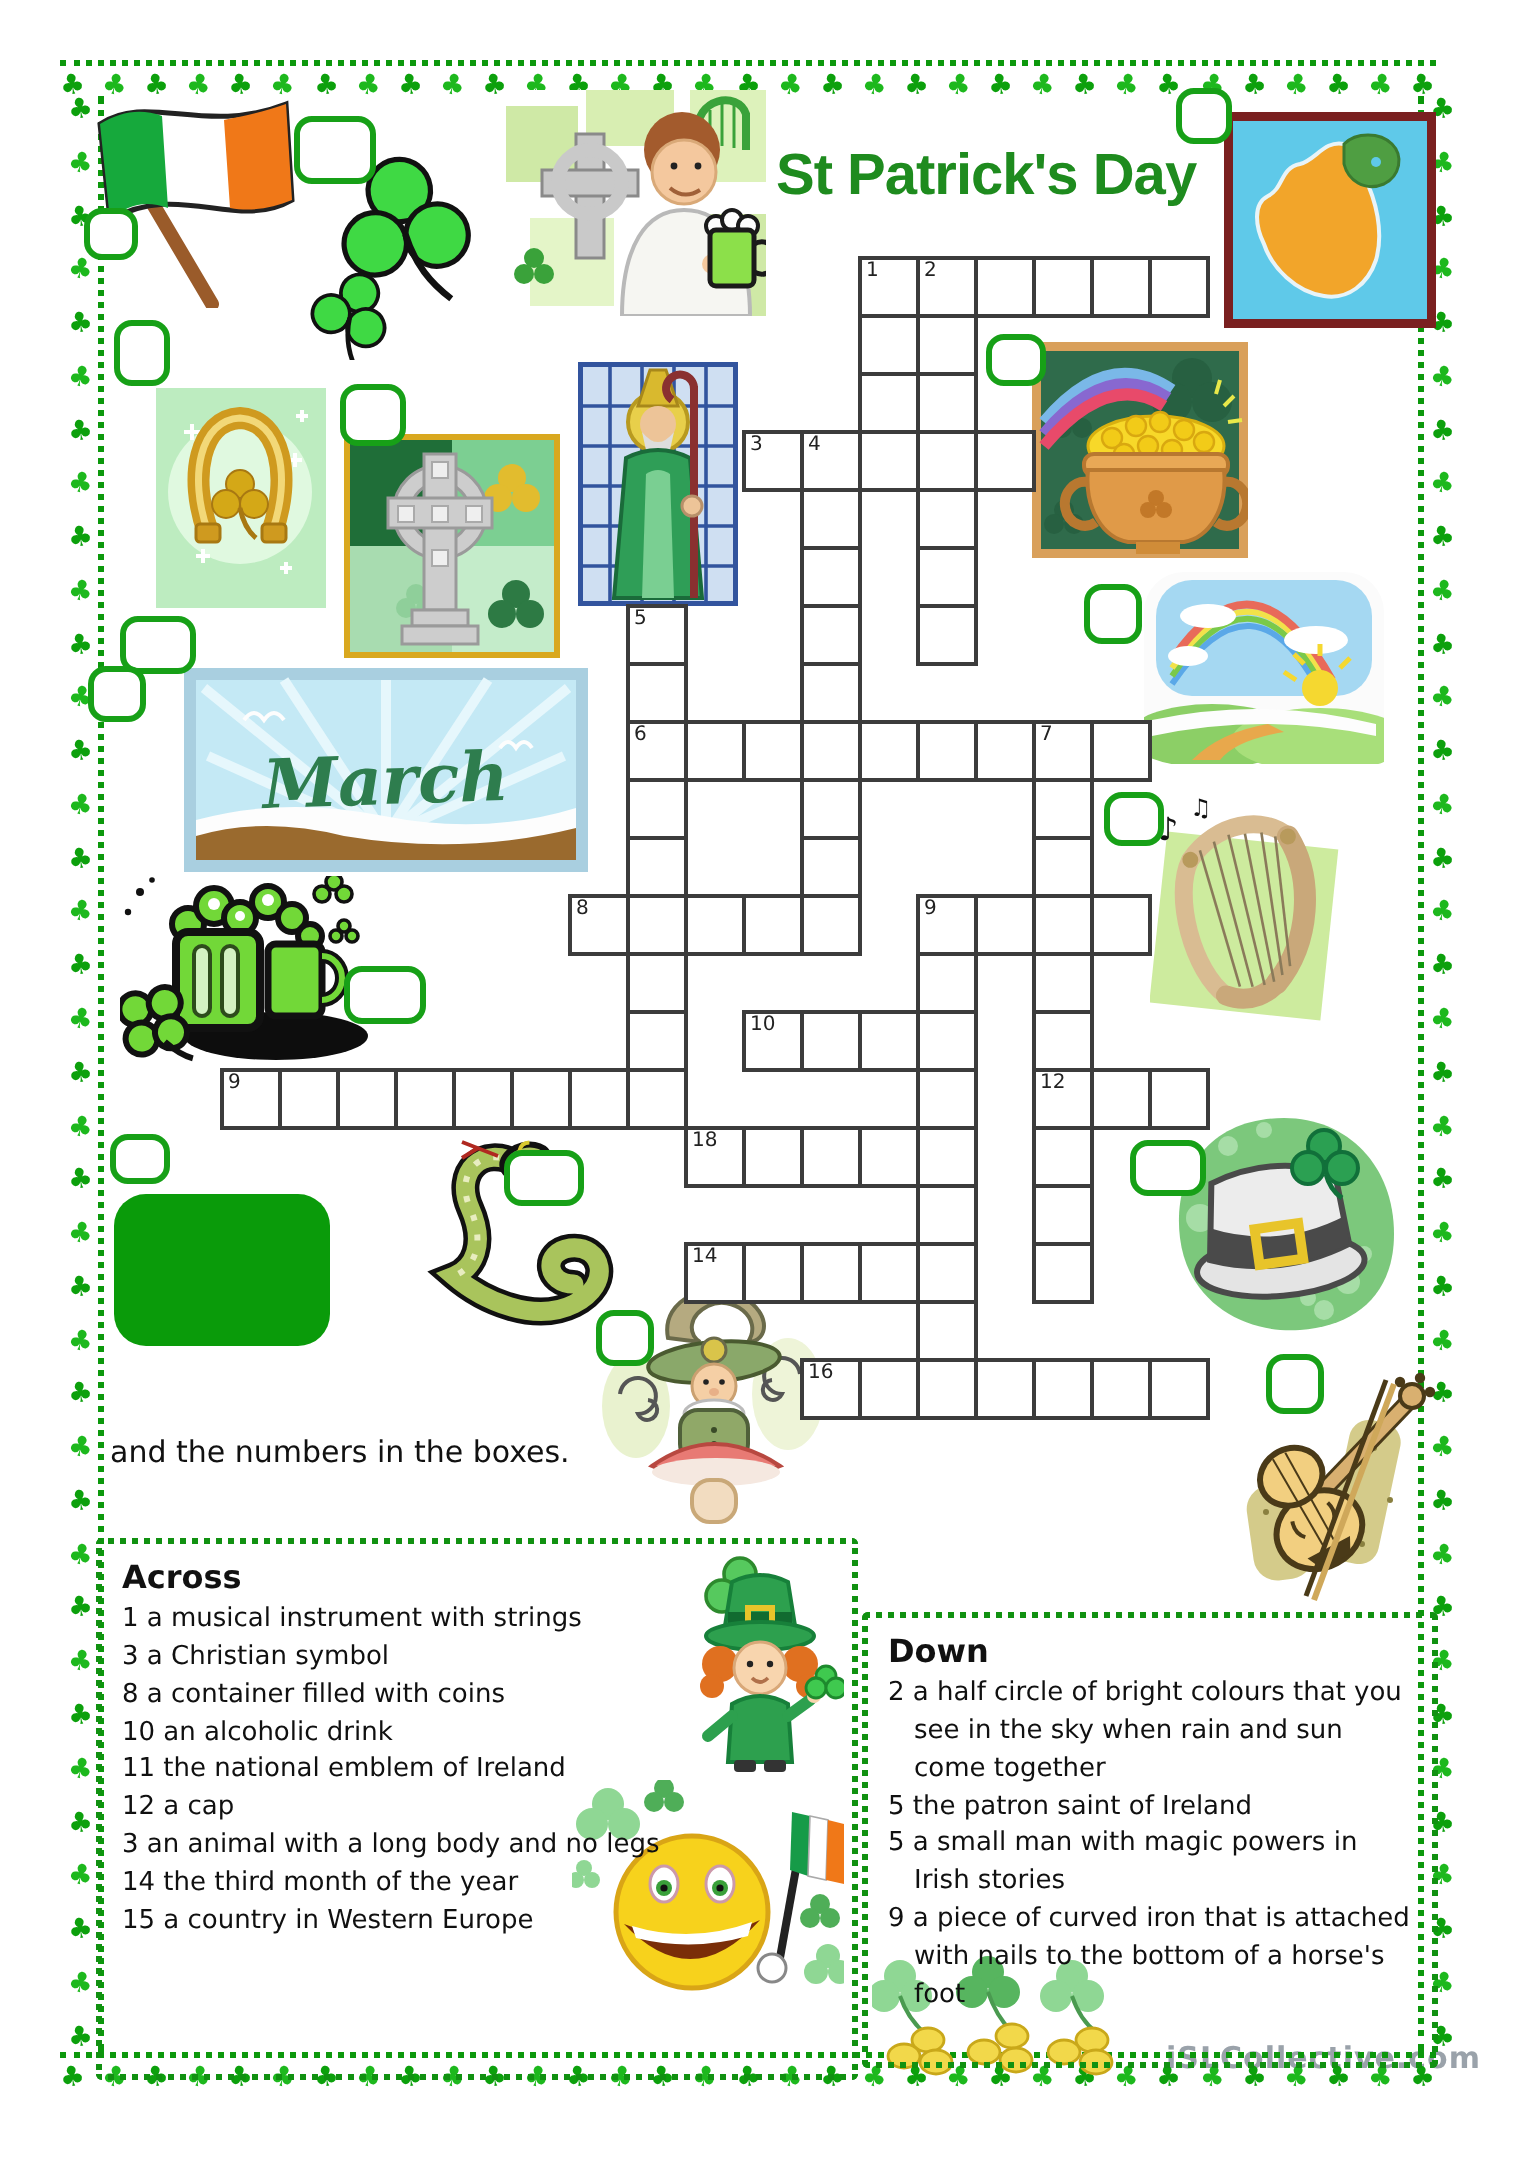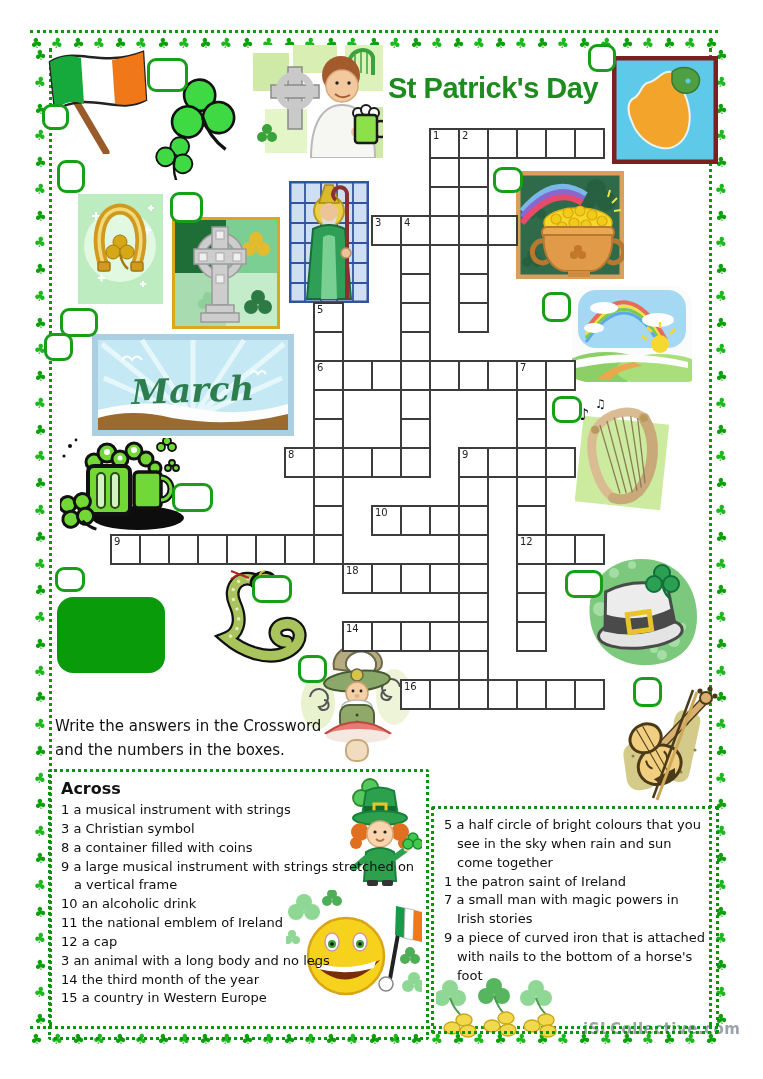--- a/index.html
+++ b/index.html
@@ -866,44 +866,43 @@
       <div class="numbox" style="left: 552px; top: 396px; width: 30px; height: 27px;"></div>
       <div class="numbox" style="left: 172px; top: 483px; width: 41px; height: 29px;"></div>
       <div class="numbox" style="left: 55px; top: 567px; width: 30px; height: 25px;"></div>
       <div class="numbox" style="left: 252px; top: 575px; width: 40px; height: 28px;"></div>
       <div class="numbox" style="left: 565px; top: 570px; width: 38px; height: 28px;"></div>
       <div class="numbox" style="left: 298px; top: 655px; width: 29px; height: 28px;"></div>
       <div class="numbox" style="left: 633px; top: 677px; width: 29px; height: 30px;"></div>
     </div>
 
   <div class="instr">
-    <div>Write the answers in the Crossword</div>
     <div>and the numbers in the boxes.</div>
   </div>
 
   <div class="cluebox" style="left:48px;top:769px;width:381px;height:271px;">
     <div class="cluehead">Across</div>
     <div>
         <div class="clue">1 a musical instrument with strings</div>
         <div class="clue">3 a Christian symbol</div>
         <div class="clue">8 a container filled with coins</div>
-        <div class="clue">9 a large musical instrument with strings stretched on a vertical frame</div>
         <div class="clue">10 an alcoholic drink</div>
         <div class="clue">11 the national emblem of Ireland</div>
         <div class="clue">12 a cap</div>
         <div class="clue">3 an animal with a long body and no legs</div>
         <div class="clue">14 the third month of the year</div>
         <div class="clue">15 a country in Western Europe</div>
       </div>
   </div>
 
   <div class="cluebox" style="left:431px;top:806px;width:288px;height:228px;">
+    <div class="cluehead">Down</div>
     <div>
-        <div class="clue">5 a half circle of bright colours that you see in the sky when rain and sun come together</div>
-        <div class="clue">1 the patron saint of Ireland</div>
-        <div class="clue">7 a small man with magic powers in Irish stories</div>
+        <div class="clue">2 a half circle of bright colours that you see in the sky when rain and sun come together</div>
+        <div class="clue">5 the patron saint of Ireland</div>
+        <div class="clue">5 a small man with magic powers in Irish stories</div>
         <div class="clue">9 a piece of curved iron that is attached with nails to the bottom of a horse's foot</div>
       </div>
   </div>
 
   <div class="watermark">iSLCollective.com</div>
 
 </div>
 
 </body></html>

